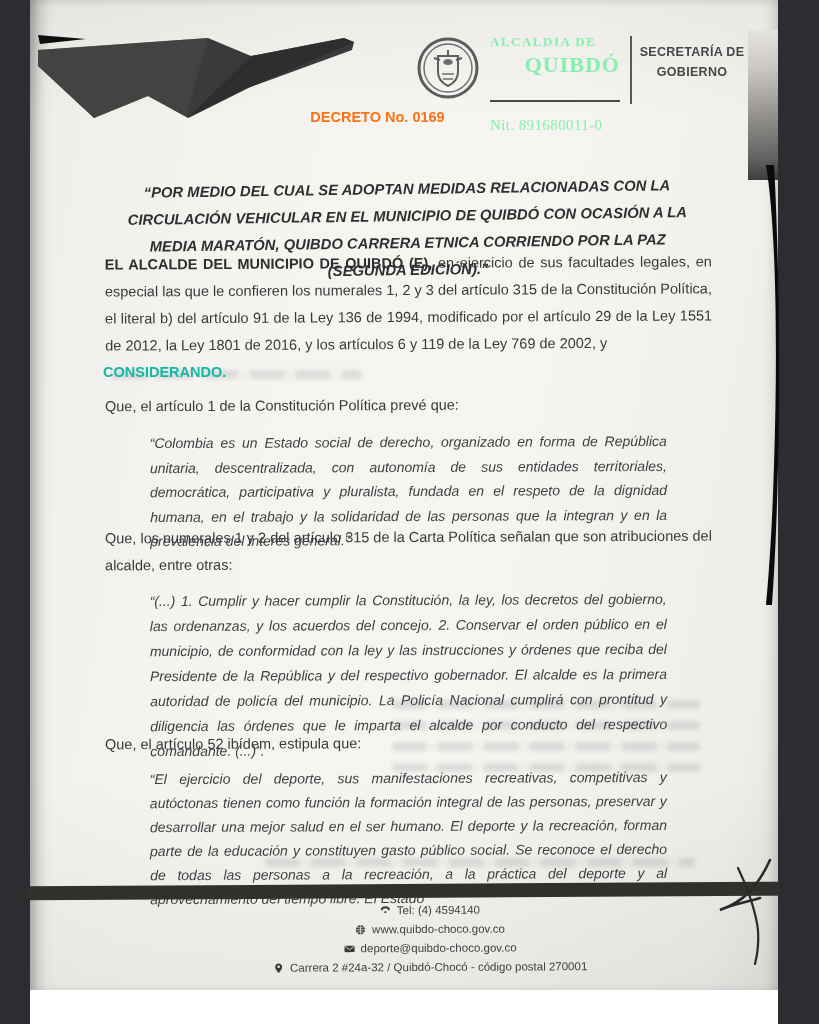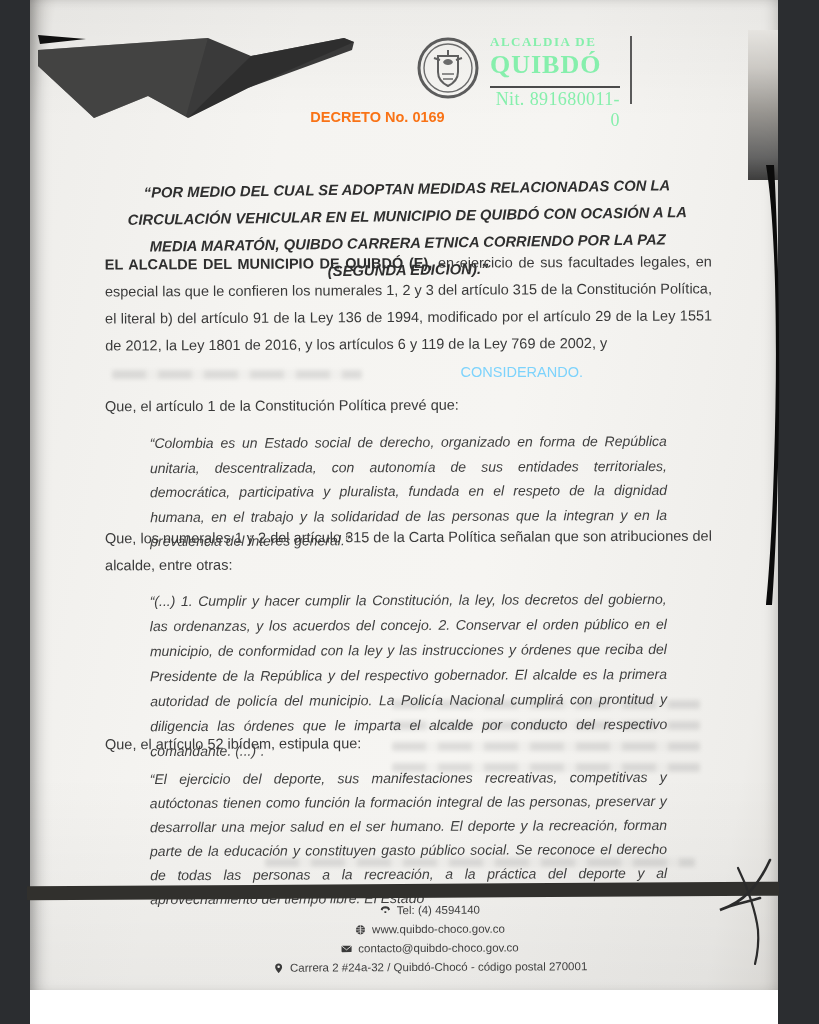--- a/index.html
+++ b/index.html
@@ -19,33 +19,33 @@
     box-shadow:inset 12px 0 18px -10px rgba(0,0,0,0.45), inset -10px 0 16px -10px rgba(0,0,0,0.25);}
 
   
   .layer{position:absolute;left:0;top:0;width:819px;height:1024px;color:#3a3a3a;}
   .abs{position:absolute;}
 
   
   .logo-wrap{left:416px;top:36px;width:64px;height:64px;}
   .org-block{left:490px;top:34px;width:130px;font-family:"Liberation Serif",serif;color:#86efac;}
   .org-line1{font-size:13px;letter-spacing:1.5px;font-weight:600;}
-  .org-line2{font-size:26px;font-weight:700;letter-spacing:1px;line-height:30px;border-bottom:2.5px solid #4a4a4a;padding-bottom:6px;}
-  .org-nit{font-size:18px;padding-top:1px;letter-spacing:0.4px;text-align:right;}
+  .org-line2{font-size:22px;font-weight:700;letter-spacing:1px;line-height:30px;border-bottom:2.5px solid #4a4a4a;padding-bottom:20px;text-align:right;}
+  .org-nit{font-size:15px;padding-top:15px;letter-spacing:0.4px;}
   .header-divider{left:630px;top:36px;width:2px;height:68px;background:#5a5a5a;}
   .secretaria{left:622px;top:42px;width:140px;text-align:center;font-weight:bold;font-size:12.5px;line-height:20px;color:#474747;letter-spacing:0.3px;}
 
   
   .decreto-block{left:105px;top:106px;width:545px;text-align:center;font-weight:bold;font-size:14.5px;line-height:22px;color:#f97316;}
   .title-block{left:113px;top:176px;width:589px;text-align:center;font-weight:bold;font-style:italic;font-size:14.8px;line-height:27px;color:#2f2f2f;transform:rotate(-0.8deg);}
 
   
   .preamble{left:105px;top:250px;width:607px;text-align:justify;font-size:14.5px;line-height:27px;transform:rotate(-0.3deg);}
   .preamble b{color:#2e2e2e;}
-  .considerando{left:103px;top:364px;width:480px;text-align:right;font-weight:normal;font-size:14.5px;color:#7dd3fc;}
+  .considerando{left:103px;top:364px;width:480px;text-align:left;font-weight:bold;font-size:14.5px;color:#14b8a6;}
   .recital{left:105px;top:0;width:607px;font-size:14.5px;line-height:27px;transform:rotate(-0.25deg);}
   .r1{top:392px;}
   .r2{top:524px;}
   .r3{top:730px;}
   .quote{left:150px;width:517px;text-align:justify;font-style:italic;font-size:14px;color:#3f3f3f;transform:rotate(-0.25deg);}
   .q1{top:430px;line-height:24.5px;}
   .q2{top:588px;line-height:25px;}
   .q3{top:766px;line-height:24px;}
 
   
@@ -115,20 +115,24 @@
     </div>
 
     <div class="abs org-block">
       <div class="org-line1">ALCALDIA DE</div>
       <div class="org-line2">QUIBDÓ</div>
       <div class="org-nit">Nit. 891680011-0</div>
     </div>
 
     <div class="abs header-divider"></div>
 
+    <div class="abs secretaria">
+      <div>SECRETARÍA DE</div>
+      <div>GOBIERNO</div>
+    </div>
 
     <div class="abs decreto-block">
       <div>DECRETO No. 0169</div>
     </div>
 
     <div class="abs title-block">“POR MEDIO DEL CUAL SE ADOPTAN MEDIDAS RELACIONADAS CON LA CIRCULACIÓN VEHICULAR EN EL MUNICIPIO DE QUIBDÓ CON OCASIÓN A LA MEDIA MARATÓN, QUIBDO CARRERA ETNICA CORRIENDO POR LA PAZ (SEGUNDA EDICIÓN).”</div>
 
     <p class="abs preamble" style="margin:0;">
       <b>EL ALCALDE DEL MUNICIPIO DE QUIBDÓ (E),</b><span> en ejercicio de sus facultades legales, en especial las que le confieren los numerales 1, 2 y 3 del artículo 315 de la Constitución Política, el literal b) del artículo 91 de la Ley 136 de 1994, modificado por el artículo 29 de la Ley 1551 de 2012, la Ley 1801 de 2016, y los artículos 6 y 119 de la Ley 769 de 2002, y</span>
     </p>
@@ -164,21 +168,21 @@
         </span>
         <span>www.quibdo-choco.gov.co</span>
       </div>
       <div class="f-row">
         <span class="f-icon">
           <svg viewBox="0 0 12 12">
               <rect x="0.5" y="2.5" width="11" height="7" rx="1" fill="#3a3a3a"></rect>
               <path d="M1,3 L6,7 L11,3" stroke="#f5f4f1" stroke-width="0.9" fill="none"></path>
             </svg>
         </span>
-        <span>contacto@quibdo-choco.gov.co</span>
+        <span>deporte@quibdo-choco.gov.co</span>
       </div>
       <div class="f-row">
         <span class="f-icon">
           <svg viewBox="0 0 12 12">
               <path d="M6,0.8 C8.2,0.8 9.8,2.4 9.8,4.5 C9.8,7.2 6,11.2 6,11.2 C6,11.2 2.2,7.2 2.2,4.5 C2.2,2.4 3.8,0.8 6,0.8 Z" fill="#3a3a3a"></path>
               <circle cx="6" cy="4.4" r="1.4" fill="#f5f4f1"></circle>
             </svg>
         </span>
         <span>Carrera 2 #24a-32 / Quibdó-Chocó - código postal 270001</span>
       </div>

